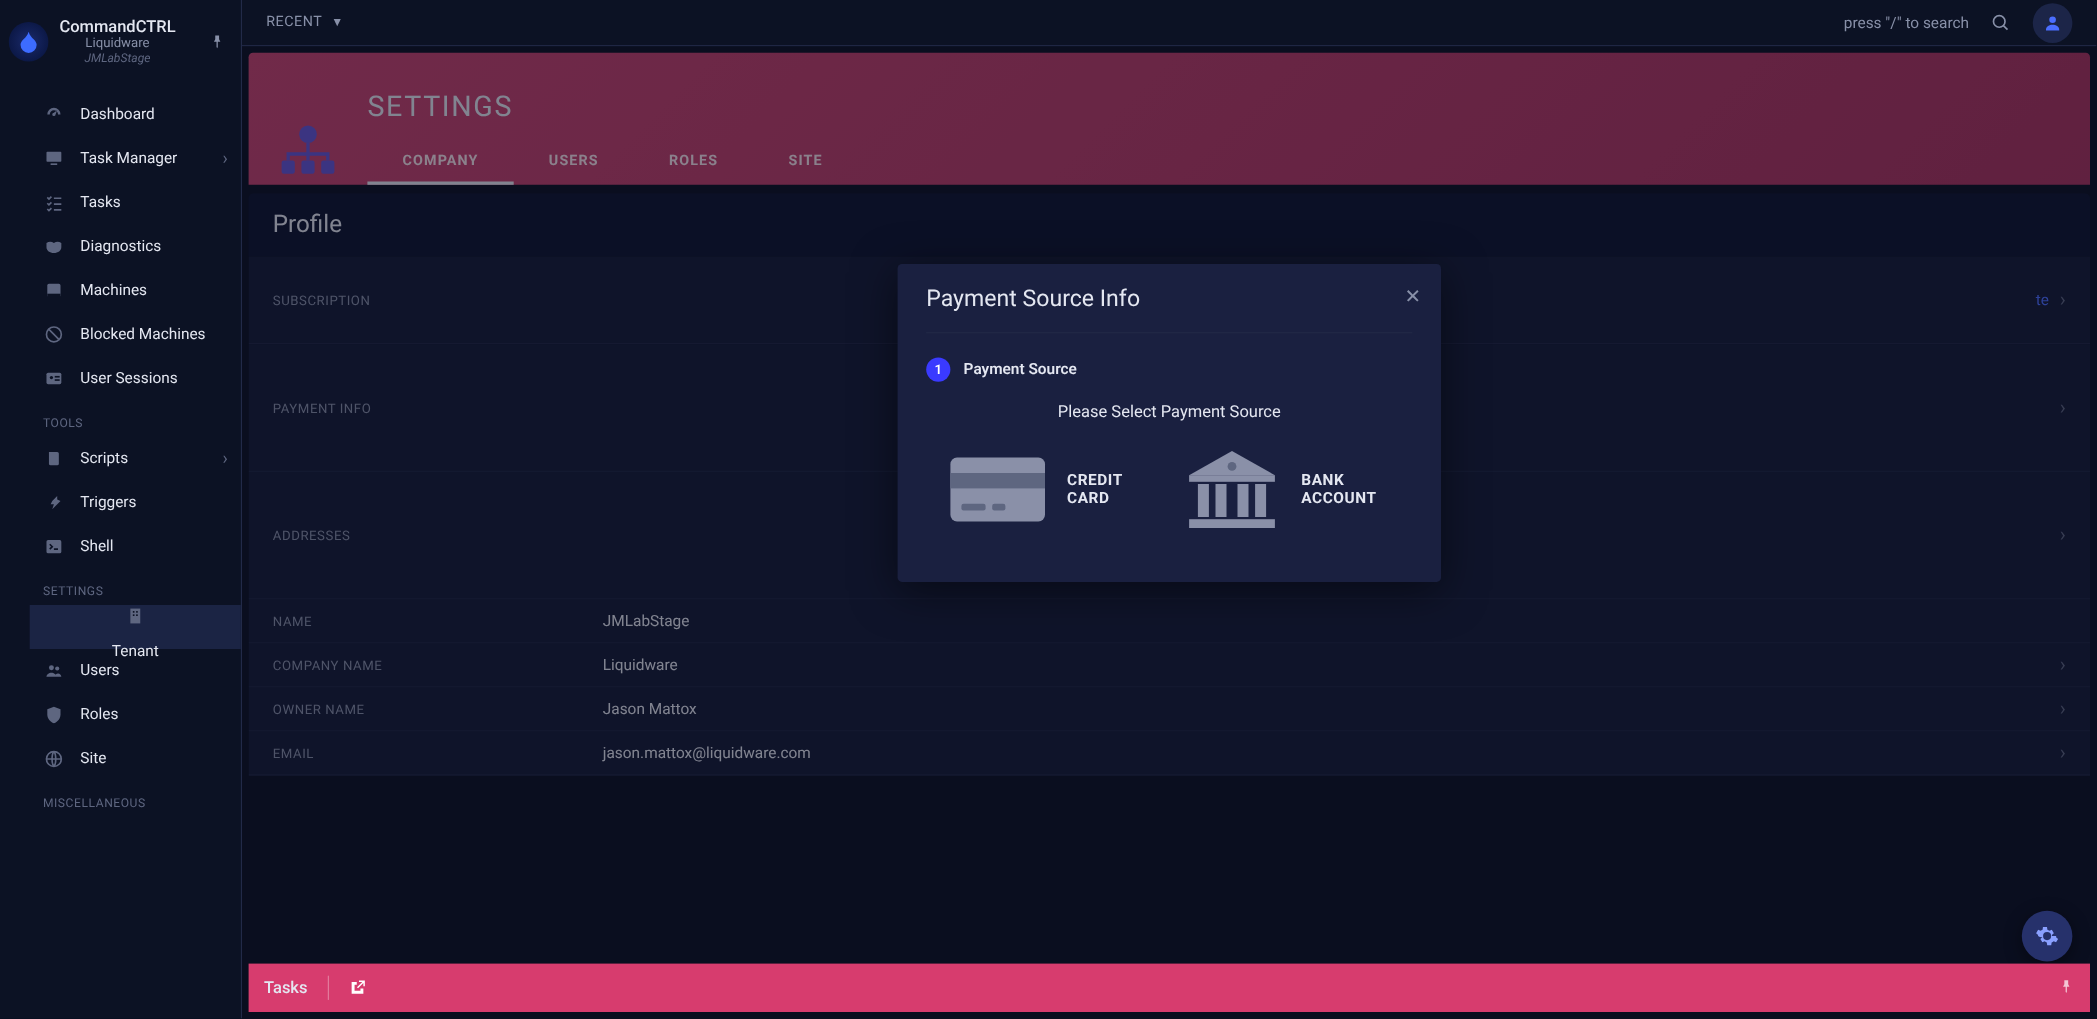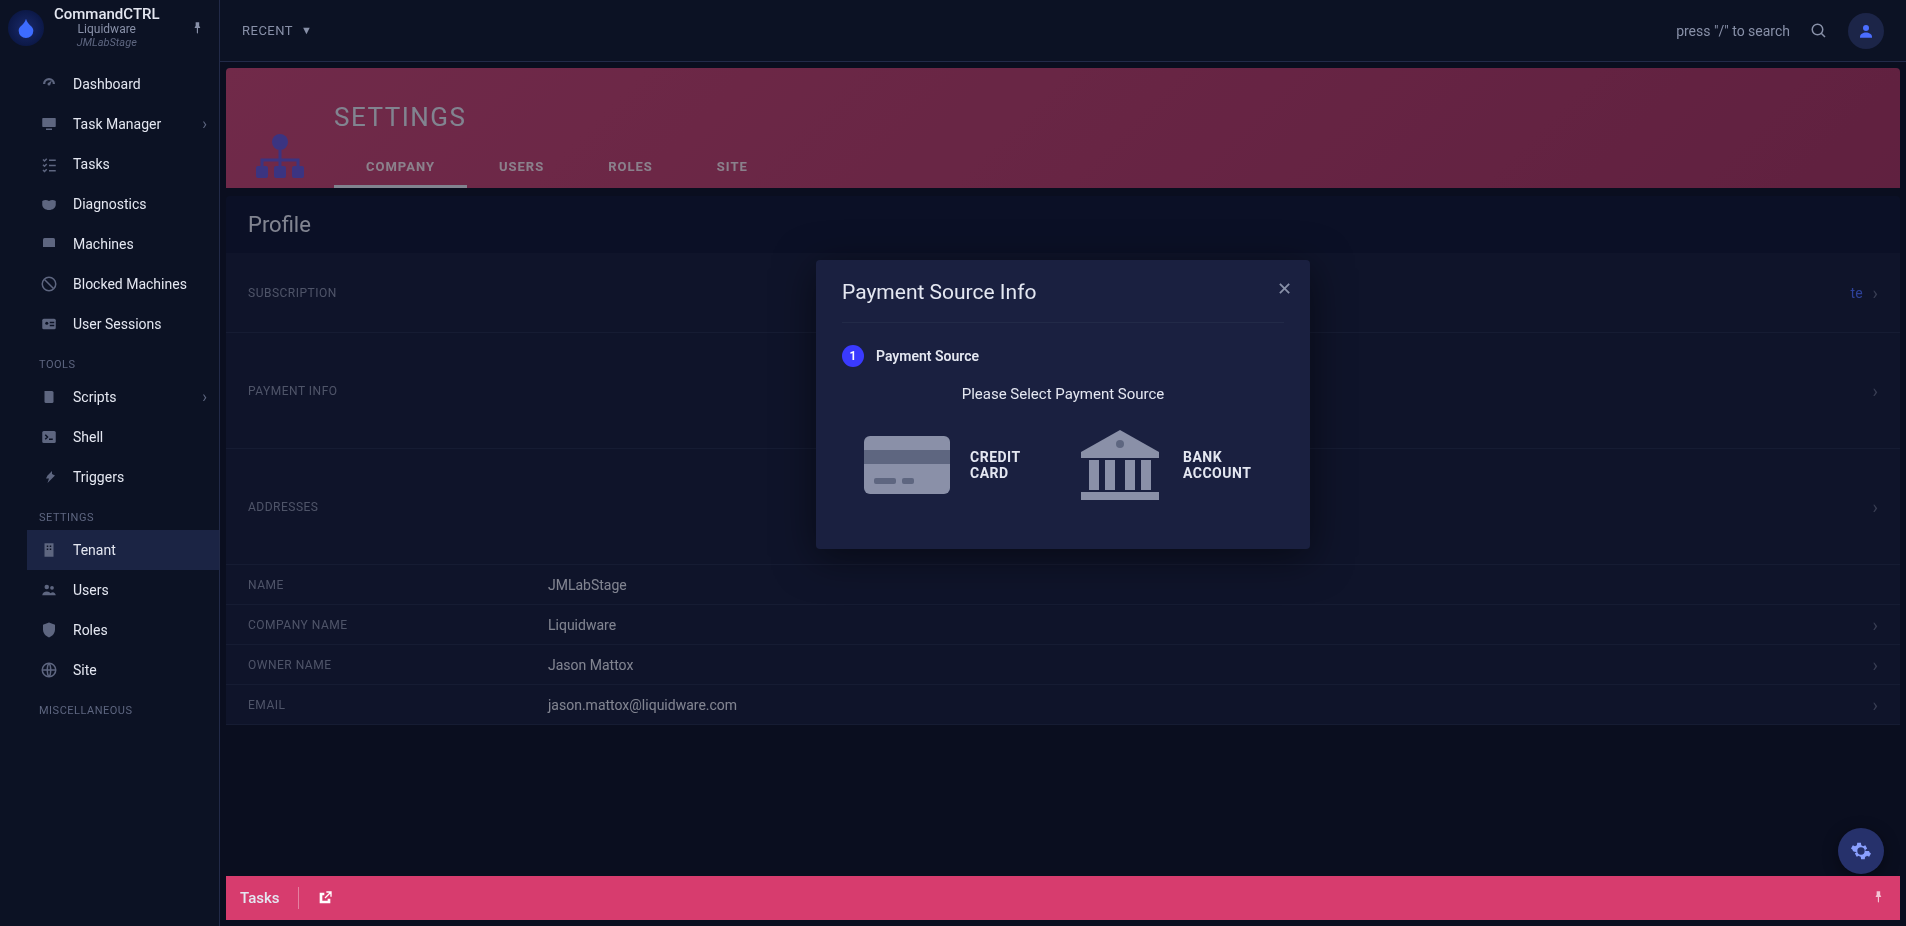--- a/index.html
+++ b/index.html
@@ -36,21 +36,21 @@
   .sidebar {
     width: 220px;
     background: var(--bg-darkest);
     border-right: 1px solid var(--border);
     display: flex; flex-direction: column;
     overflow-y: auto;
     flex-shrink: 0;
   }
   .brand {
     display: flex; align-items: center;
-    padding: 6px 8px;
+    padding: 16px 8px;
     gap: 10px;
     position: relative;
   }
   .logo {
     width: 36px; height: 36px;
     border-radius: 50%;
     background: radial-gradient(circle at 50% 50%, #1a2a6b 0%, #0a1642 80%);
     display: flex; align-items: center; justify-content: center;
     flex-shrink: 0;
   }
@@ -68,28 +68,28 @@
   .nav { padding-top: 8px; padding-left: 27px; }
   .nav-section { font-size: 11px; letter-spacing: .5px; color: var(--text-dimmer); padding: 14px 12px 6px; text-transform: uppercase;}
   .nav-item {
     display:flex; align-items:center;
     height: 40px; padding: 0 12px;
     gap: 14px;
     font-size: 14px; color: var(--text);
     cursor: pointer;
     position: relative;
   }
-  .nav-item.active { background: var(--sidebar-active); }
+  .nav-item.active { background: var(--sidebar-active); flex-direction: column; }
   .nav-icon { width: 20px; height: 20px; display:flex; align-items:center; justify-content:center; color: var(--text-dimmer); flex-shrink:0;}
   .nav-chevron { position:absolute; right:12px; color: var(--text-dimmer); font-size:16px;}
 
   
   .main { flex:1; display:flex; flex-direction:column; min-width:0; }
   .topbar {
-    height: 62px; display:flex; align-items:center;
+    height: 42px; display:flex; align-items:center;
     padding: 0 22px;
     justify-content: space-between;
     background: var(--bg-darkest);
     border-bottom: 1px solid var(--border);
   }
   .recent {
     display:flex; align-items:center; gap:8px;
     font-size: 13px; letter-spacing:.5px;
     color: var(--text-dim); cursor:pointer;
   }
@@ -301,33 +301,33 @@
             <svg width="18" height="18" viewBox="0 0 24 24" fill="currentColor">
               <path d="M6 4h10a2 2 0 0 1 2 2v12a2 2 0 0 1-2 2H8a2 2 0 0 1-2-2V4z"></path>
             </svg>
           </span>
           <span>Scripts</span>
           <span class="nav-chevron">›</span>
         </div>
         <div class="nav-item">
           <span class="nav-icon">
             <svg width="18" height="18" viewBox="0 0 24 24" fill="currentColor">
+              <path d="M8 14l2-4 6-6v4l4 2-10 10 2-6H8z"></path>
+            </svg>
+          </span>
+          <span>Triggers</span>
+        </div>
+        <div class="nav-item">
+          <span class="nav-icon">
+            <svg width="18" height="18" viewBox="0 0 24 24" fill="currentColor">
               <rect x="3" y="4" width="18" height="16" rx="2"></rect>
               <path d="M7 9l3 3-3 3M12 15h5" stroke="#0c1224" stroke-width="2" fill="none"></path>
             </svg>
           </span>
           <span>Shell</span>
-        </div>
-        <div class="nav-item">
-          <span class="nav-icon">
-            <svg width="18" height="18" viewBox="0 0 24 24" fill="currentColor">
-              <path d="M8 14l2-4 6-6v4l4 2-10 10 2-6H8z"></path>
-            </svg>
-          </span>
-          <span>Triggers</span>
         </div>
         <div class="nav-section">SETTINGS</div>
         <div class="nav-item active">
           <span class="nav-icon">
             <svg width="18" height="18" viewBox="0 0 24 24" fill="currentColor">
               <rect x="6" y="3" width="12" height="18"></rect>
               <rect x="9" y="6" width="2" height="2" fill="#0c1224"></rect>
               <rect x="13" y="6" width="2" height="2" fill="#0c1224"></rect>
               <rect x="9" y="10" width="2" height="2" fill="#0c1224"></rect>
               <rect x="13" y="10" width="2" height="2" fill="#0c1224"></rect>

